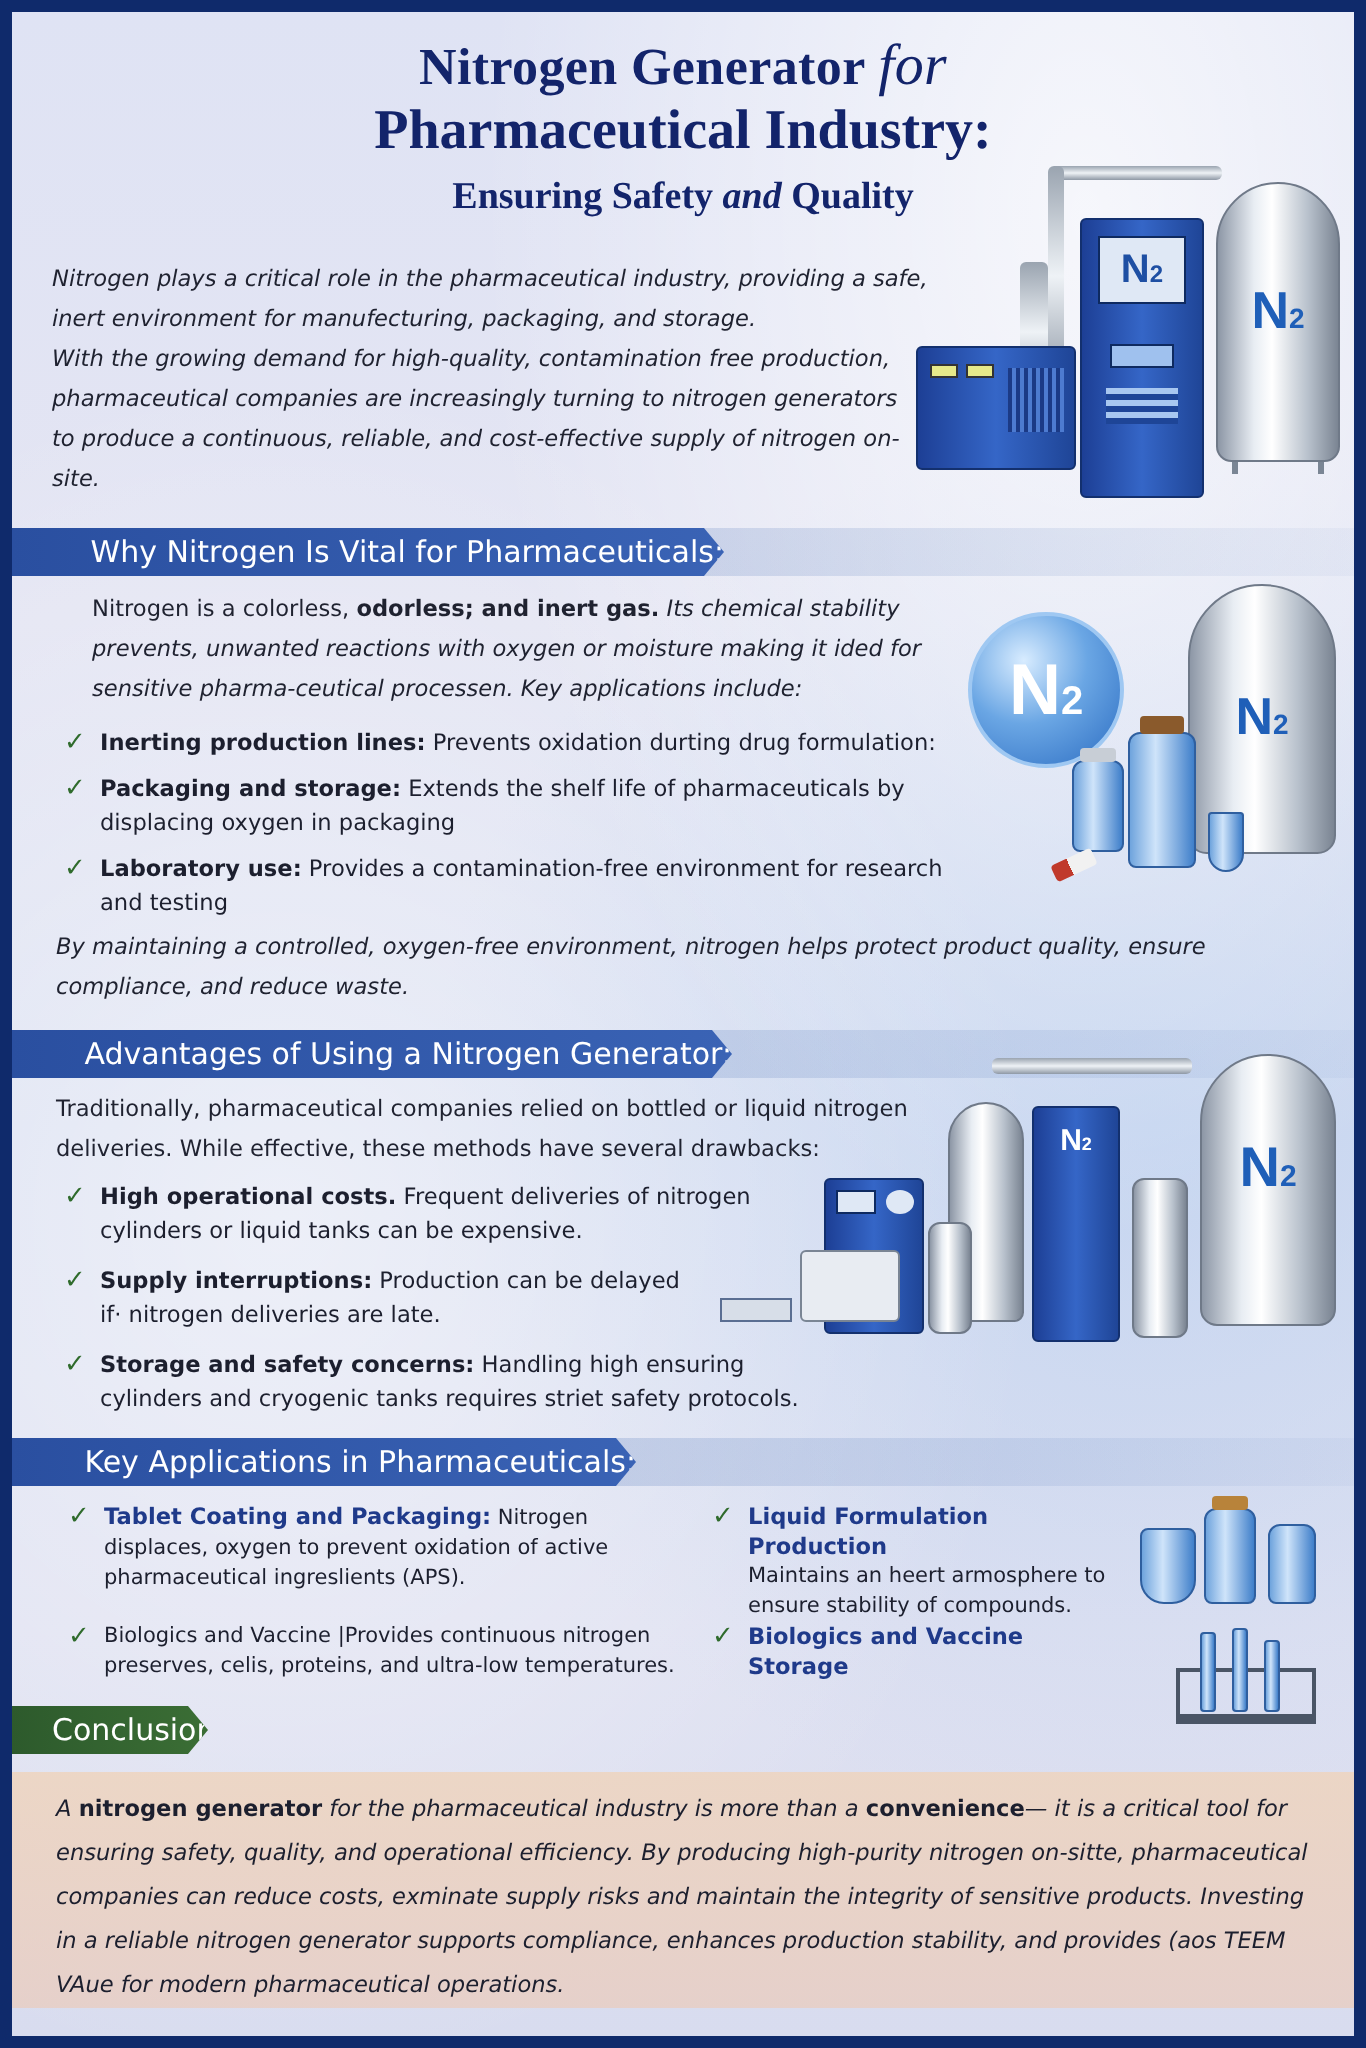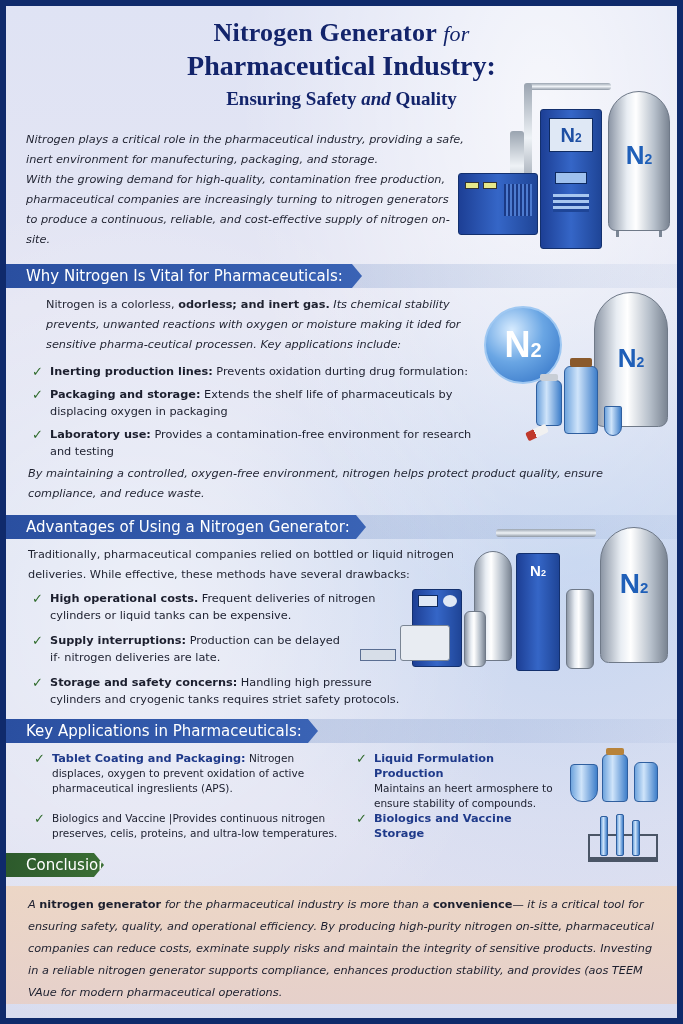--- a/index.html
+++ b/index.html
@@ -13,34 +13,35 @@
     position: absolute; left: 6px; top: 6px; width: 671px; height: 1012px;
     background:
       radial-gradient(ellipse at 80% 10%, rgba(255,255,255,0.7), rgba(255,255,255,0) 40%),
       radial-gradient(ellipse at 20% 60%, rgba(255,255,255,0.5), rgba(255,255,255,0) 50%),
       radial-gradient(ellipse at 85% 55%, rgba(190,210,240,0.7), rgba(255,255,255,0) 45%),
       linear-gradient(180deg, #dfe3f4 0%, #e4e5f3 30%, #d9dff1 55%, #dfe1f1 80%, #d8dcef 100%);
     overflow: hidden;
   }
   .title-block { position: absolute; left: 0; top: 12px; width: 683px; text-align: center; color: #13246b; }
   .title-line1 { font-family: "Liberation Serif", serif; font-weight: bold; font-size: 26px; line-height: 30px; letter-spacing: 0.2px; }
-  .title-line1 .it { font-style: italic; font-weight: normal; font-size: 22px; }
+  .title-line1 .it { font-style: italic; font-weight: normal; font-size: 29px; }
   .title-line2 { font-family: "Liberation Serif", serif; font-weight: bold; font-size: 28px; line-height: 34px; }
   .title-line3 { font-family: "Liberation Serif", serif; font-size: 19px; line-height: 32px; font-weight: bold; }
   .title-line3 .it { font-style: italic; font-weight: bold; }
   .title-block { left: -6px; }
 
   .para { position: absolute; font-size: 11.3px; line-height: 20px; font-style: italic; color: #1f2230; }
   .para b { font-style: normal; }
 
   .banner {
     position: absolute; left: 0; height: 24px; color: #fff;
     font-size: 15px; line-height: 24px; padding-left: 20px;
     background: linear-gradient(90deg, #2a4fa0, #3a63b5);
     clip-path: polygon(0 0, calc(100% - 10px) 0, 100% 50%, calc(100% - 10px) 100%, 0 100%);
+    text-align: right;
   }
   .banner.green { background: linear-gradient(90deg, #2d5a2c, #3b6e35); }
   .banner-strip { position: absolute; left: 0; height: 24px; width: 671px;
     background: linear-gradient(90deg, rgba(70,110,180,0.35), rgba(70,110,180,0.05)); }
 
   .check-list { position: absolute; list-style: none; }
   .check-item { position: relative; padding-left: 20px; font-size: 11.3px; line-height: 17px; margin-bottom: 6px; }
   .check-mark { position: absolute; left: 2px; top: 0; color: #2f6b2c; font-weight: bold; font-size: 13px; }
   .check-item .lead { font-weight: bold; font-style: normal; }
   .check-item .desc { }
@@ -174,21 +175,21 @@
     <li class="check-item" style="margin-bottom:8px;">
       <span class="check-mark">✓</span>
       <span class="lead">High operational costs.</span><span> Frequent deliveries of nitrogen cylinders or liquid tanks can be expensive.</span>
     </li>
     <li class="check-item" style="margin-bottom:8px; width:320px;">
       <span class="check-mark">✓</span>
       <span class="lead">Supply interruptions:</span><span> Production can be delayed if· nitrogen deliveries are late.</span>
     </li>
     <li class="check-item">
       <span class="check-mark">✓</span>
-      <span class="lead">Storage and safety concerns:</span><span> Handling high pressure cylinders and cryogenic tanks requires striet safety protocols.</span>
+      <span class="lead">Storage and safety concerns:</span><span> Handling high ensuring cylinders and cryogenic tanks requires striet safety protocols.</span>
     </li>
   </ul>
 
   <div class="illus" style="left:350px; top:515px; width:320px; height:150px;">
     <div class="pipe" style="left:140px; top:8px; width:100px; height:8px;"></div>
     <div class="tank" style="left:118px; top:30px; width:38px; height:110px;"></div>
     <div class="cabinet" style="left:160px; top:32px; width:44px; height:118px;">
       <div class="screen" style="left:6px; top:6px; width:30px; height:24px; font-size:15px; line-height:22px; background:transparent; border:none; color:#fff;">
         <span>N</span><span style="font-size:9px;">2</span>
       </div>

